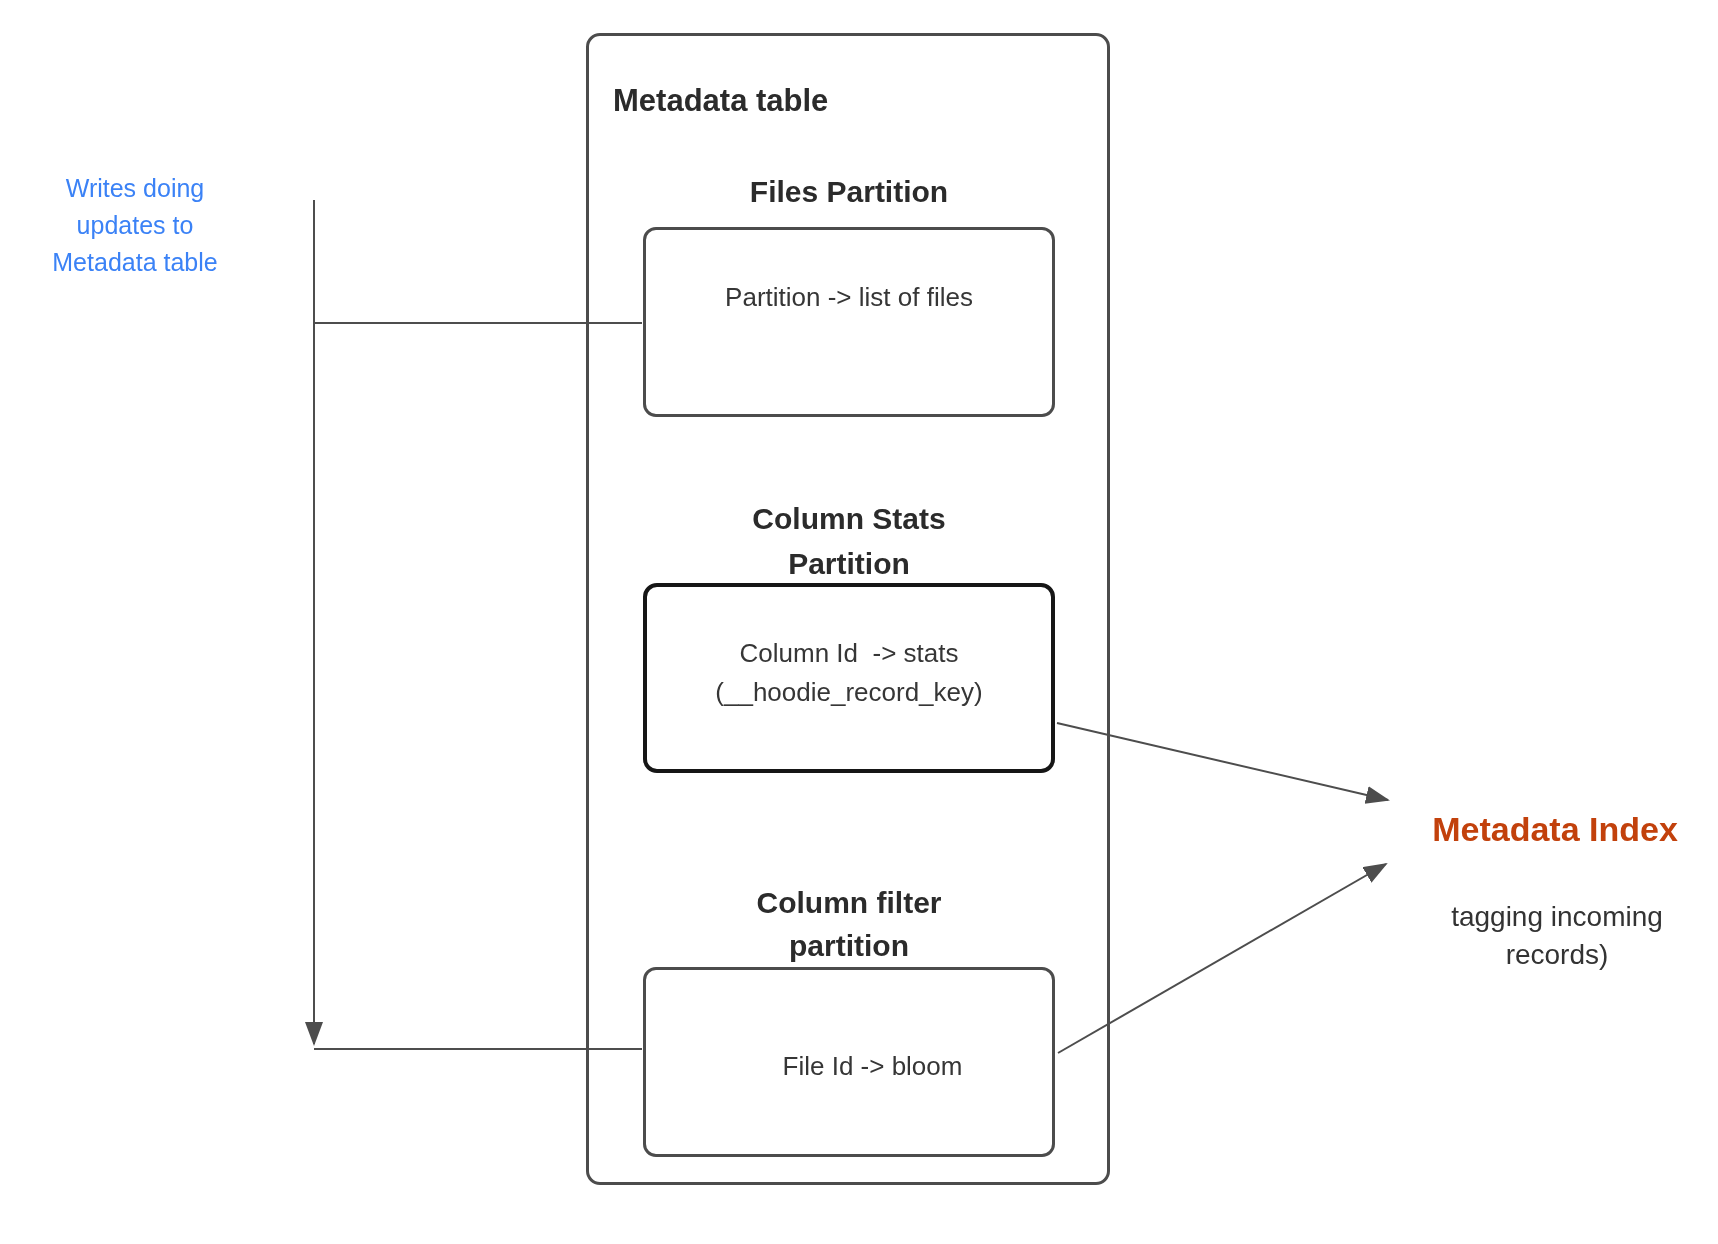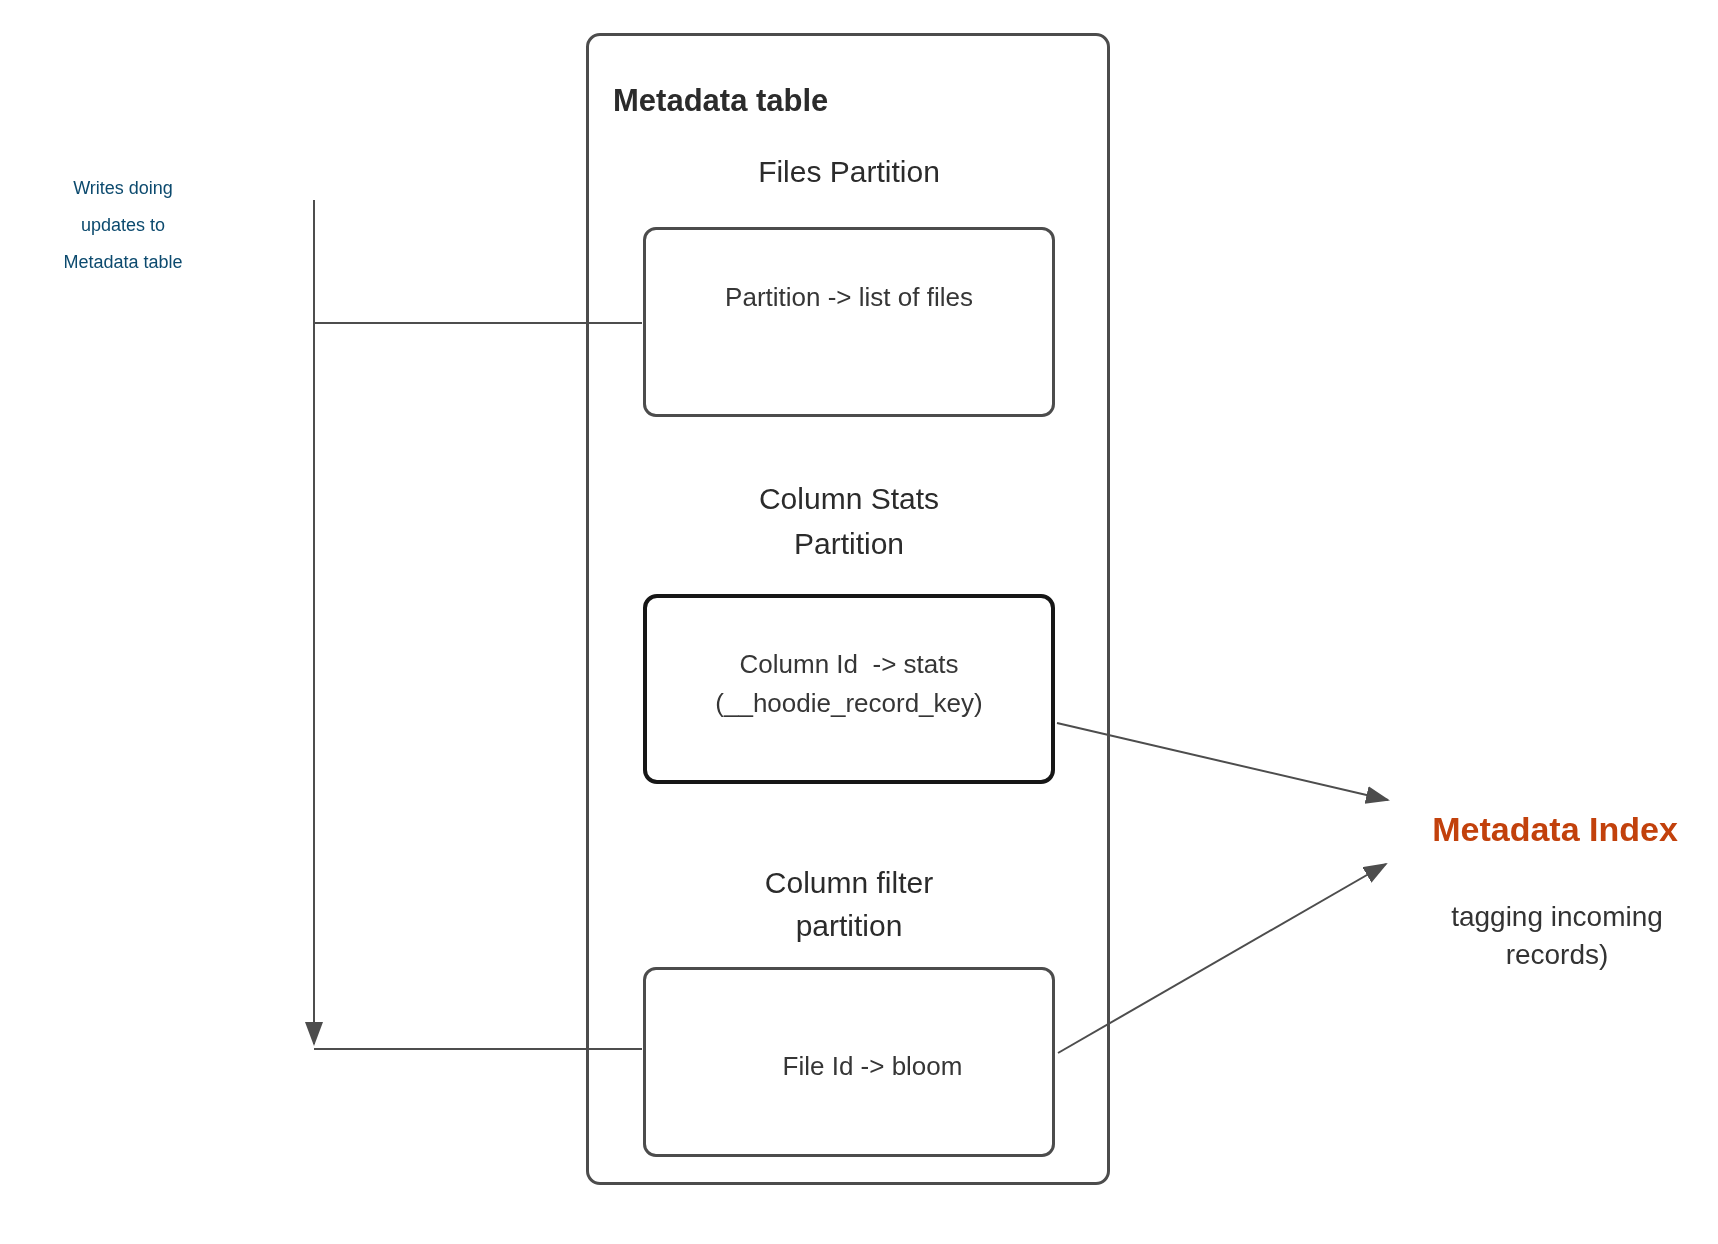--- a/index.html
+++ b/index.html
@@ -22,25 +22,25 @@
   .connector-layer {
     position: absolute;
     left: 0; top: 0;
     width: 1718px; height: 1244px;
     pointer-events: none;
     z-index: 5;
   }
 
   
   .left-note {
-    left: 16px; top: 170px; width: 214px;
+    left: 28px; top: 170px; width: 214px;
     text-align: center;
-    font-size: 18px;
+    font-size: 25px;
     line-height: 37px;
-    color: #0c4a6e;
+    color: #3b82f6;
   }
   .left-note .line { display: block; }
 
   
   .outer-box {
     left: 586px; top: 33px;
     width: 524px; height: 1152px;
     border: 3px solid #4c4c4c;
     border-radius: 14px;
     box-sizing: border-box;
@@ -53,40 +53,41 @@
     font-size: 31px;
     font-weight: bold;
     color: #2b2b2b;
     z-index: 2;
   }
 
   .section-heading {
     left: 643px; width: 412px;
     text-align: center;
     font-size: 30px;
-    font-weight: normal;
+    font-weight: bold;
     color: #2b2b2b;
     z-index: 2;
+    margin-top: 20px;
   }
   .heading-files   { top: 150px; line-height: 44px; }
   .heading-stats   { top: 476px; line-height: 45px; }
   .heading-bloom   { top: 861px; line-height: 43px; }
   .section-heading .line { display: block; }
 
   .inner-box {
     left: 643px;
     width: 412px; height: 190px;
     border: 3px solid #4c4c4c;
     border-radius: 13px;
     box-sizing: border-box;
     background: #ffffff;
     z-index: 2;
   }
   .files-box { top: 227px; }
-  .stats-box { top: 583px; border: 4px solid #161616; border-radius: 14px; margin-top: 11px; }
+  .stats-box { top: 583px; border: 4px solid #161616; border-radius: 14px; }
   .bloom-box { top: 967px; }
 
   .box-label {
     position: absolute;
     inset: 0;
     display: flex;
     flex-direction: column;
     align-items: center;
     justify-content: center;
     font-size: 26px;

